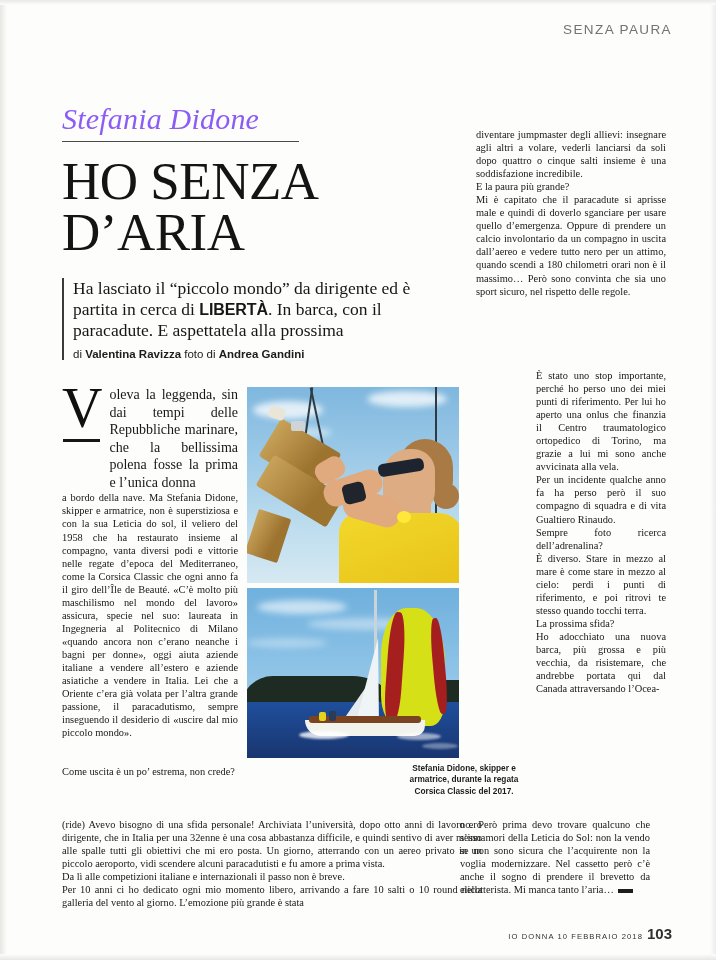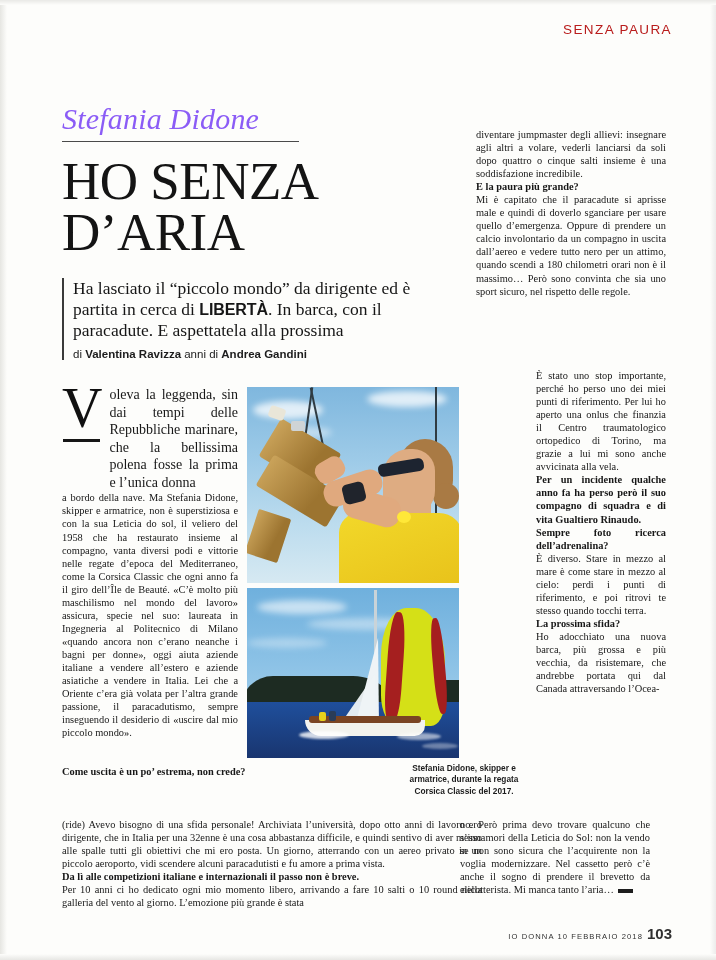--- a/index.html
+++ b/index.html
@@ -19,21 +19,21 @@
   .edge-left{position:absolute;left:0;top:0;width:7px;height:100%;background:linear-gradient(90deg,#e6e6e2,#fdfdfb);}
   .edge-right{position:absolute;right:0;top:0;width:6px;height:100%;background:linear-gradient(270deg,#ececeb,#fdfdfb);}
   .edge-top{position:absolute;left:0;top:0;width:100%;height:5px;background:linear-gradient(180deg,#e9e9e6,#fdfdfb);}
   .edge-bottom{position:absolute;left:0;bottom:0;width:100%;height:6px;background:linear-gradient(0deg,#e7e7e4,#fdfdfb);}
 
   
   .runhead{
     position:absolute;right:44px;top:22px;
     font-family:"Liberation Sans", sans-serif;
     font-size:13.5px;letter-spacing:1.4px;
-    color:#b91c1c;font-weight:400;
+    color:#737373;font-weight:400;
   }
 
   
   .titleblock{position:absolute;left:62px;top:103px;width:375px;}
   .kicker{
     font-family:"Liberation Serif", serif;
     font-style:italic;
     font-size:30px;
     line-height:1.05;
     color:#8b5cf6;
@@ -61,21 +61,21 @@
   .standfirst b{font-family:"Liberation Sans", sans-serif;font-weight:700;font-size:16px;letter-spacing:-0.1px;}
   .credits{
     font-family:"Liberation Sans", sans-serif;
     font-size:11.5px;margin-top:6px;color:#1c1c1c;
   }
   .credits b{font-weight:700;}
 
   
   .col{position:absolute;text-align:justify;color:#171717;}
   .bodytext{font-size:10.4px;line-height:1.255;}
-  .q{font-weight:700;}
+  .q{font-weight:400;}
 
   
   #col-left-top{left:62px;top:386px;width:176px;}
   .dropcapline{display:flex;}
   .dropcap{
     font-size:56px;line-height:0.78;font-weight:400;
     margin-right:7px;margin-top:1px;color:#101010;
     font-family:"Liberation Serif", serif;
     position:relative;
   }
@@ -161,21 +161,21 @@
     <div class="kicker-rule"></div>
     <div class="headline">
       <span class="l1">HO SENZA</span>
       <span class="l2">D’ARIA</span>
     </div>
 
     <div class="standfirst-wrap">
       <div class="sf-rule"></div>
       <div>
         <div class="standfirst"><span>Ha lasciato il “piccolo mondo” da dirigente ed è partita in cerca di </span><b>LIBERTÀ</b><span>. In barca, con il paracadute. E aspettatela alla prossima</span></div>
-        <div class="credits"><span>di </span><b>Valentina Ravizza</b><span> anni di </span><b>Andrea Gandini</b></div>
+        <div class="credits"><span>di </span><b>Valentina Ravizza</b><span> foto di </span><b>Andrea Gandini</b></div>
       </div>
     </div>
   </div>
 
   <div class="photo" id="photo-top">
     <div class="sky"></div>
     <div class="cloud" style="left:6px;top:14px;width:70px;height:18px;"></div>
     <div class="cloud" style="left:120px;top:4px;width:80px;height:16px;"></div>
     <div class="cloud" style="left:30px;top:40px;width:55px;height:11px;opacity:.6;"></div>
 

